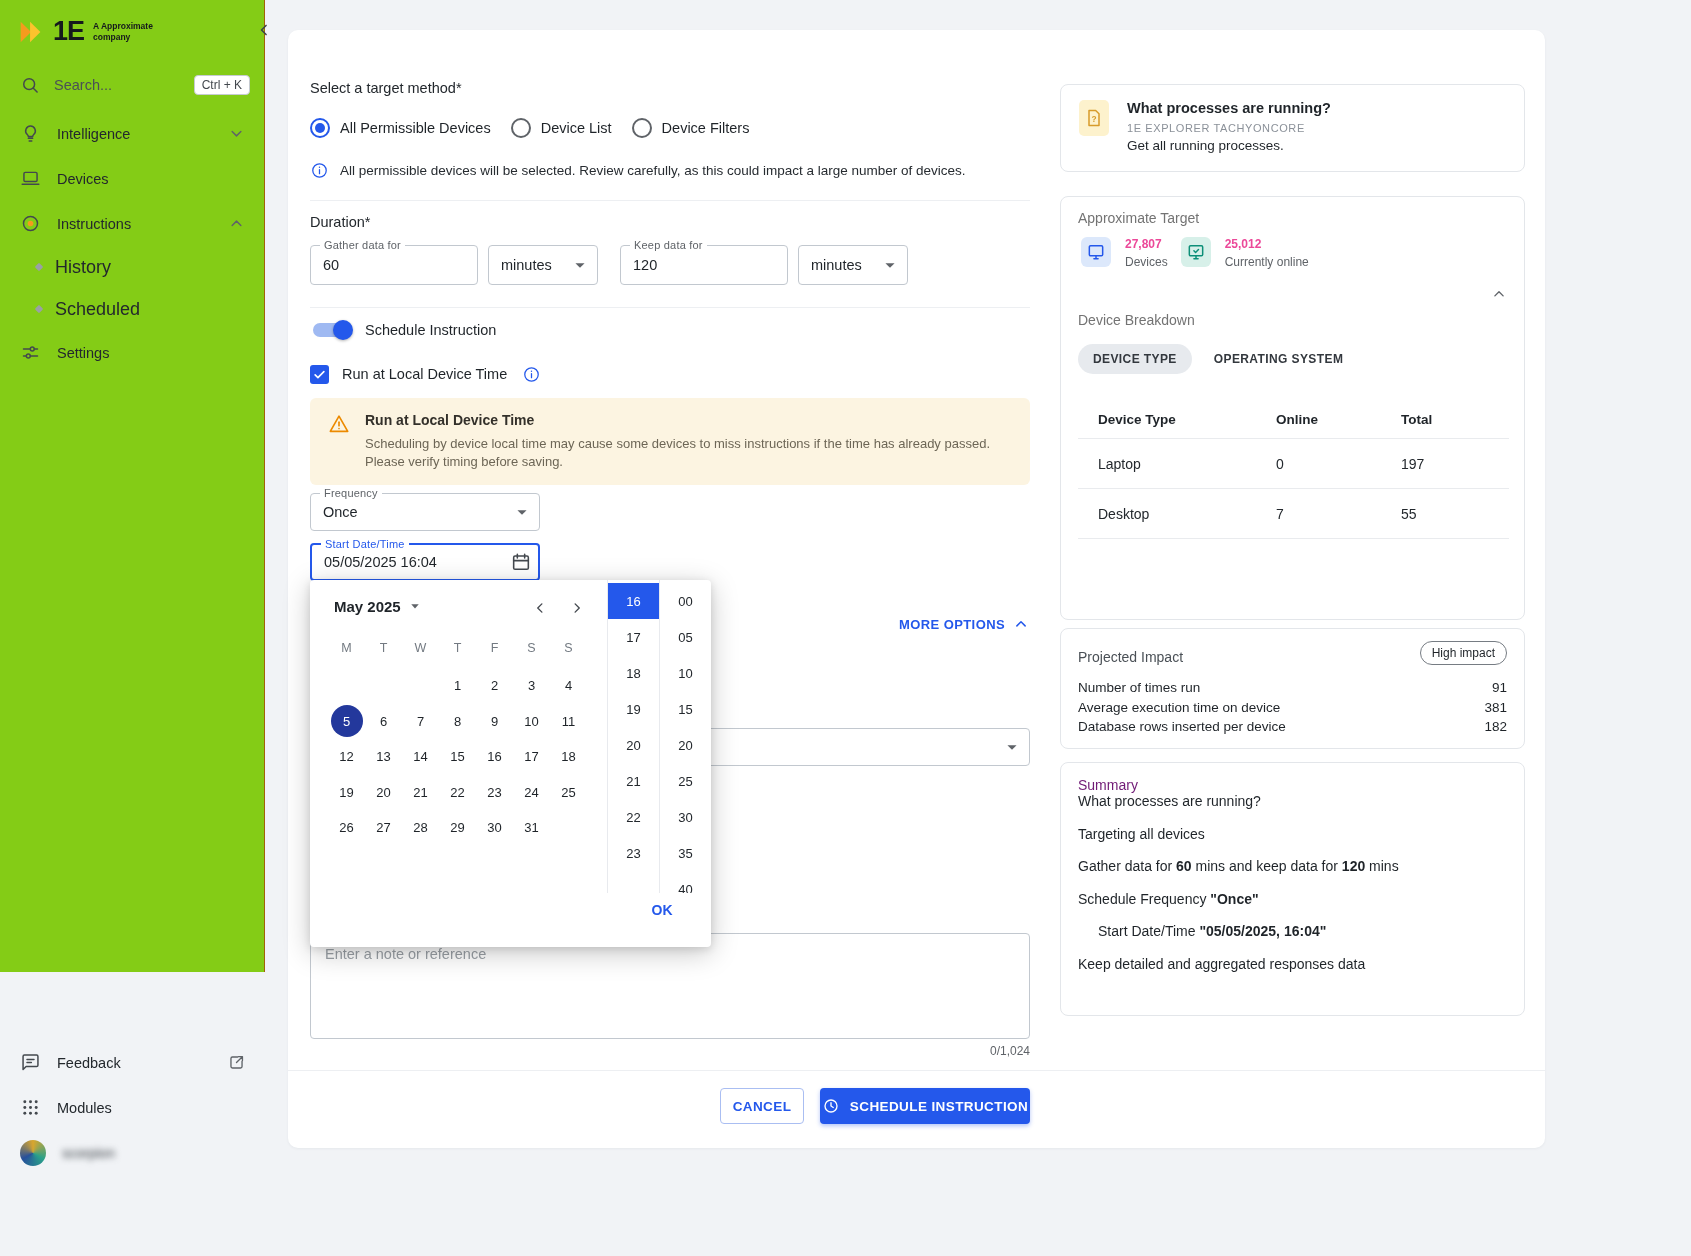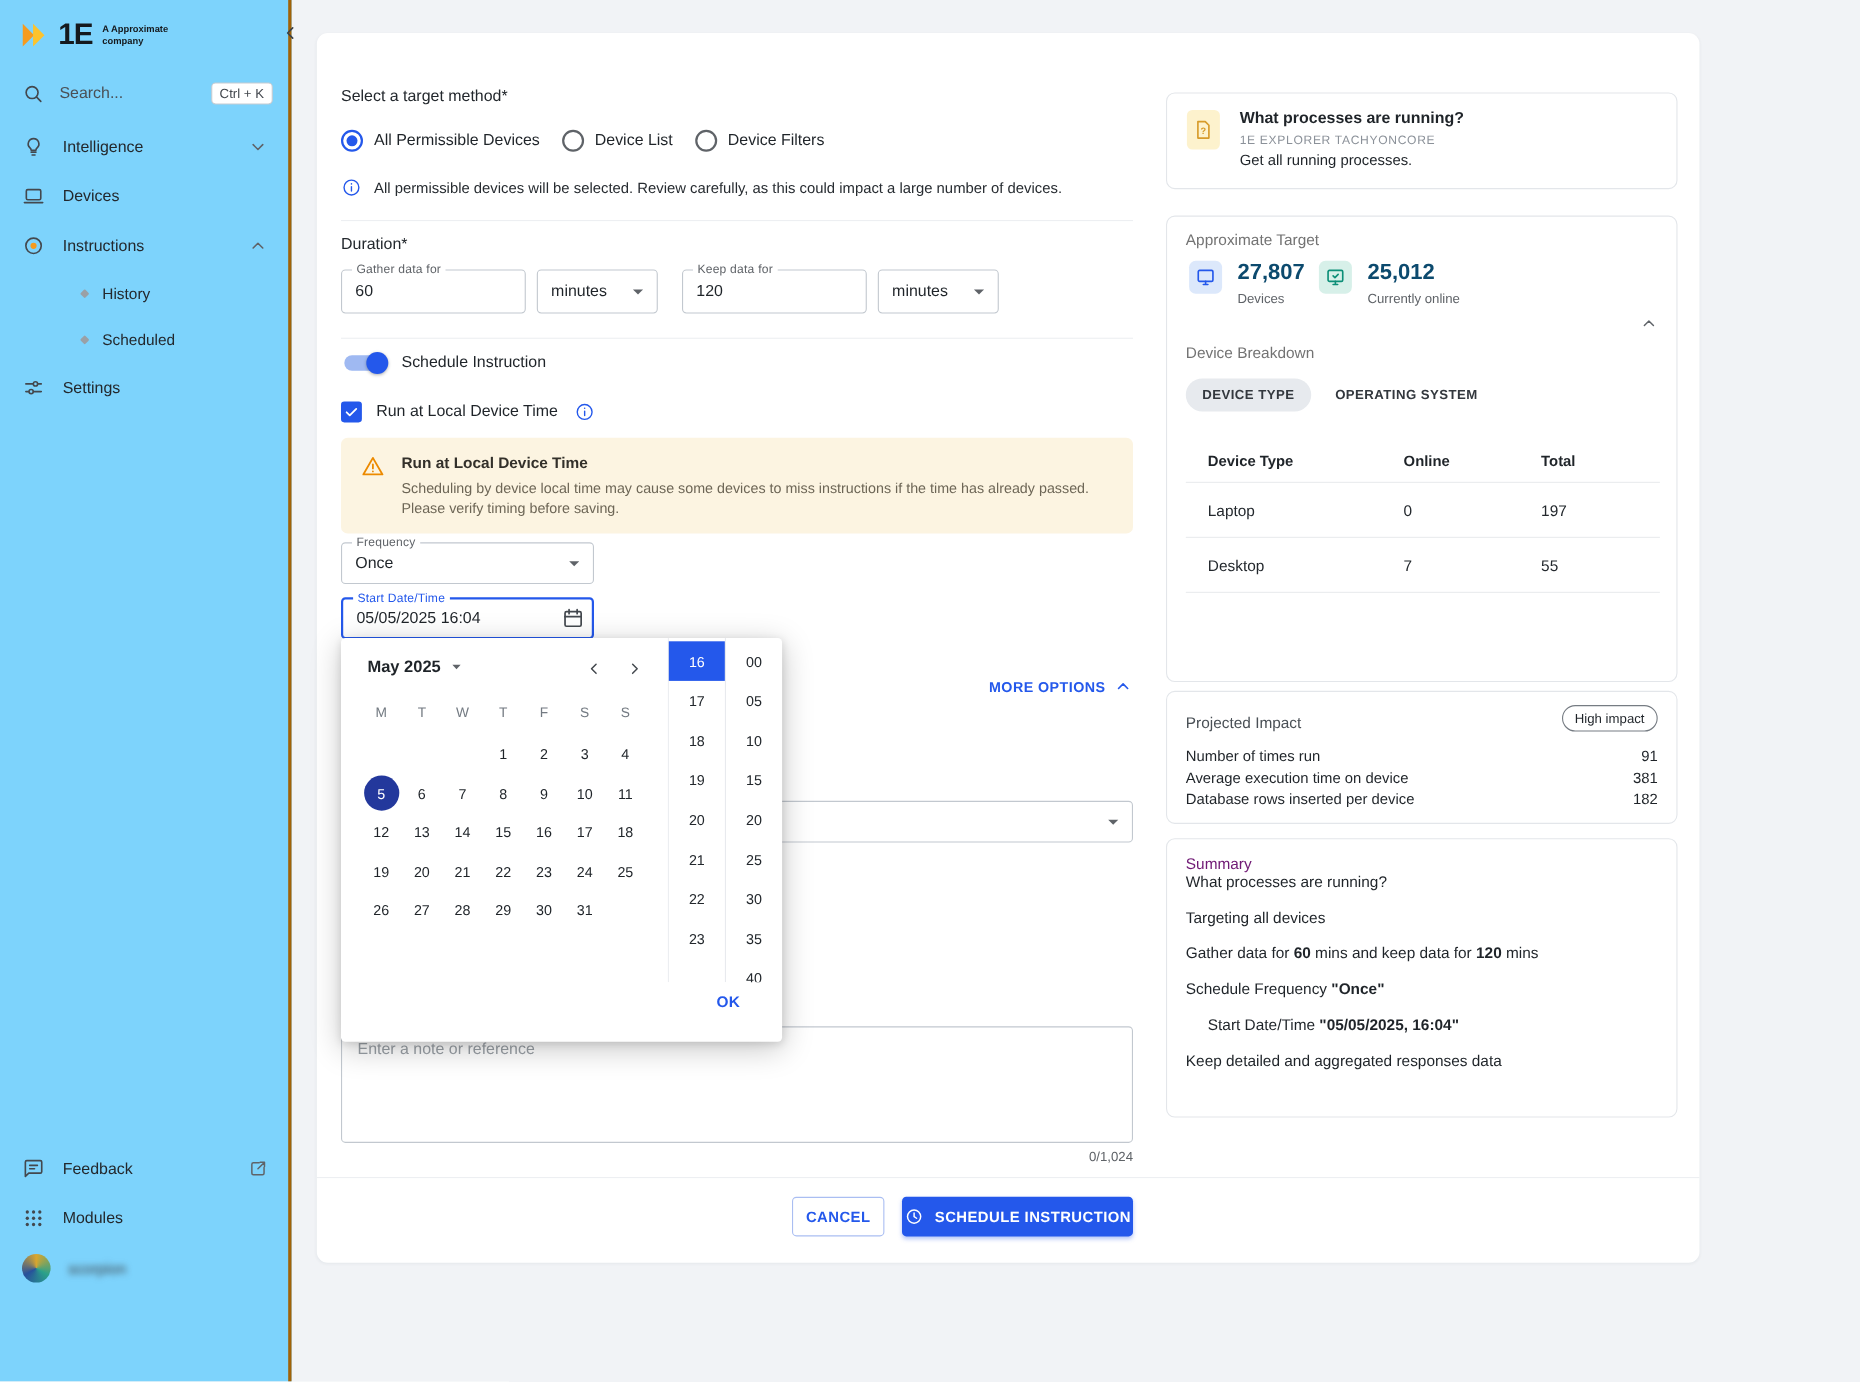--- a/index.html
+++ b/index.html
@@ -1,37 +1,37 @@
 <!DOCTYPE html>
 <html><head>
 <meta charset="utf-8">
 <style>
   *{margin:0;padding:0;box-sizing:border-box}
   html,body{width:1691px;height:1256px}
   body{font-family:"Liberation Sans",sans-serif;background:#f1f3f6;position:relative;color:#1f2429;font-size:14px;overflow:hidden}
   svg{display:block}
 
   
-  .sidebar{position:absolute;left:0;top:0;width:265px;height:1256px;background:#7dd3fc;z-index:10;border-right:3px solid #a16207}
+  .sidebar{position:absolute;left:0;top:0;width:265px;height:972px;background:#84cc16;z-index:10;border-right:1px solid #a16207}
   .logo-row{display:flex;align-items:center;gap:7px;padding:16px 16px 10px 16px}
   .logo-mark{width:30px;height:30px}
   .logo-text{font-size:27px;font-weight:bold;color:#15191d;letter-spacing:-1px}
   .logo-tagline{font-size:8.5px;font-weight:bold;color:#15191d;line-height:1.2;margin-left:2px}
   .collapse-btn{position:absolute;left:250px;top:16px;width:28px;height:28px;display:flex;align-items:center;justify-content:center;color:#3c4248;cursor:pointer;z-index:12}
   .collapse-btn svg{width:20px;height:20px}
   .search-row{display:flex;align-items:center;gap:14px;margin-top:8px;padding:10px 14px 10px 20px;cursor:pointer}
   .search-row .s-ic{width:20px;height:20px;color:#43484e}
   .search-text{color:#4a5056;font-size:14.5px;flex:1}
   .kbd{border:1px solid #c6cbd1;border-radius:4px;padding:2px 7px;font-size:12px;color:#43484e;background:#fff;white-space:nowrap}
   .nav{margin-top:6px}
   .nav-item{display:flex;align-items:center;gap:16px;height:45px;padding:0 18px 0 20px;font-size:14.5px;color:#23282d;cursor:pointer}
   .nav-ic{width:21px;height:21px;color:#43484e;flex:none}
   .nav-label{flex:1}
   .nav-chevron{width:19px;height:19px;color:#5f6368;flex:none}
-  .nav-sub{display:flex;align-items:center;gap:13px;height:42px;padding-left:74px;font-size:14px;color:#23282d;cursor:pointer}
+  .nav-sub{display:flex;align-items:center;gap:13px;height:42px;padding-left:36px;font-size:18px;color:#23282d;cursor:pointer}
   .diamond{width:6px;height:6px;background:#9aa0a6;transform:rotate(45deg);border-radius:1px;flex:none}
   .sidebar-footer{position:absolute;left:0;top:1040px;width:100%}
   .avatar{width:26px;height:26px;border-radius:50%;background:conic-gradient(#d9a62e,#2aa18a,#27509b,#d9a62e);flex:none}
   .user-name{filter:blur(3px);color:#3c4248;font-size:14px}
 
   
   .main-card{position:absolute;left:288px;top:30px;width:1257px;height:1118px;background:#fff;border-radius:10px;box-shadow:0 1px 3px rgba(20,30,50,.05)}
   .abs{position:absolute}
   .section-label{font-size:14.5px;color:#23282d}
 
@@ -109,21 +109,21 @@
 
   .p-target{left:772px;top:166px;width:465px;height:424px}
   .ptitle{font-size:14px;color:#737373}
   .pt-title{left:17px;top:13px}
   .stat-row{left:20px;top:40px;display:flex;align-items:flex-start;gap:13px}
   .stat-group{display:flex;gap:14px;align-items:flex-start}
   .stat-ic{width:30px;height:30px;border-radius:6px;display:flex;align-items:center;justify-content:center;flex:none}
   .stat-ic svg{width:20px;height:20px}
   .ic-blue{background:#dce8fb;color:#2458eb}
   .ic-teal{background:#d7f0e9;color:#0d8f78}
-  .stat-val{font-size:20px;font-weight:700;color:#0c4a6e}
+  .stat-val{font-size:12px;font-weight:700;color:#ec4899}
   .stat-lab{font-size:12px;color:#5f6368;margin-top:4px}
   .pt-chev{right:16px;top:88px;width:18px;height:18px;color:#5f6368;cursor:pointer}
   .pt-bd-title{left:17px;top:115px}
   .pt-tabs{left:17px;top:147px;display:flex;align-items:center;gap:8px}
   .tab-pill{background:#e7eaee;border-radius:16px;padding:8px 15px;font-size:12px;font-weight:700;letter-spacing:.4px;color:#33383e;cursor:pointer}
   .tab-plain{font-size:12px;font-weight:700;letter-spacing:.4px;color:#33383e;cursor:pointer;padding:8px 14px}
   .pt-table{left:17px;top:204px;width:431px}
   .trow{display:flex;align-items:center;height:50px;border-bottom:1px solid #e9ebee;font-size:14px;color:#23282d}
   .trow.head{height:38px;font-weight:700;font-size:13.5px;color:#1f2429}
   .tc1{width:198px;padding-left:20px}

